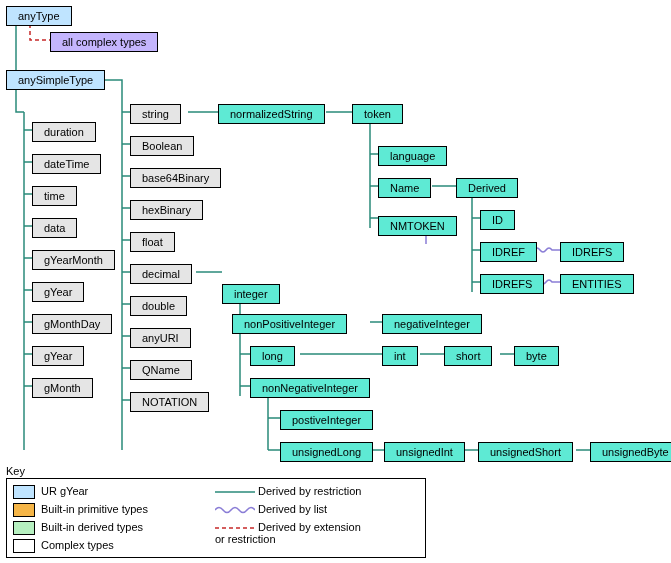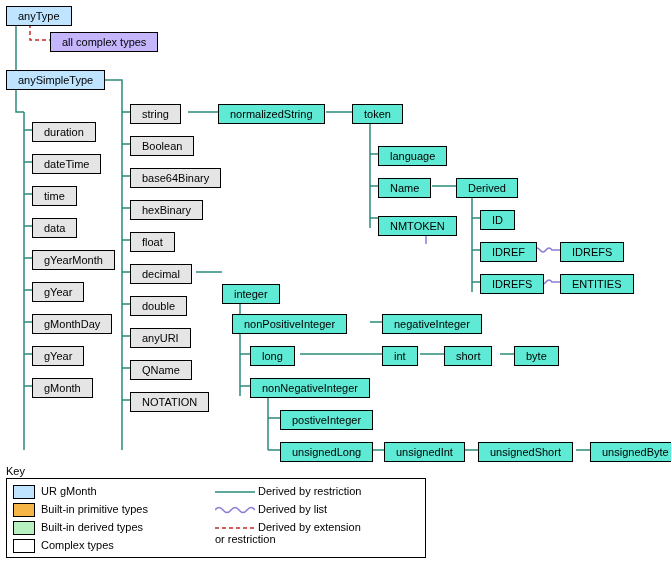--- a/index.html
+++ b/index.html
@@ -119,21 +119,21 @@
 <div class="node deriv" style="left:514px;top:346px">byte</div>
 <div class="node deriv" style="left:250px;top:378px">nonNegativeInteger</div>
 <div class="node deriv" style="left:280px;top:410px">postiveInteger</div>
 <div class="node deriv" style="left:280px;top:442px">unsignedLong</div>
 <div class="node deriv" style="left:384px;top:442px">unsignedInt</div>
 <div class="node deriv" style="left:478px;top:442px">unsignedShort</div>
 <div class="node deriv" style="left:590px;top:442px">unsignedByte</div>
 
 <div class="legend">
   <span class="title">Key</span>
-  <div class="lrow" style="top:6px"><span class="swatch" style="background:#bfe4ff"></span><span>UR gMonth</span></div>
+  <div class="lrow" style="top:6px"><span class="swatch" style="background:#bfe4ff"></span><span>UR gYear</span></div>
   <div class="lrow" style="top:24px"><span class="swatch" style="background:#f5b547"></span><span>Built-in primitive types</span></div>
   <div class="lrow" style="top:42px"><span class="swatch" style="background:#b6f0c0"></span><span>Built-in derived types</span></div>
   <div class="lrow" style="top:60px"><span class="swatch" style="background:#fff"></span><span>Complex types</span></div>
   <div class="lrow2" style="top:6px">
     <svg width="40" height="10" style="vertical-align:middle">
           <line x1="0" y1="5" x2="40" y2="5" stroke="#2a8a7a" stroke-width="1.5"></line>
         </svg>
     <span>Derived by restriction</span>
   </div>
   <div class="lrow2" style="top:24px">

